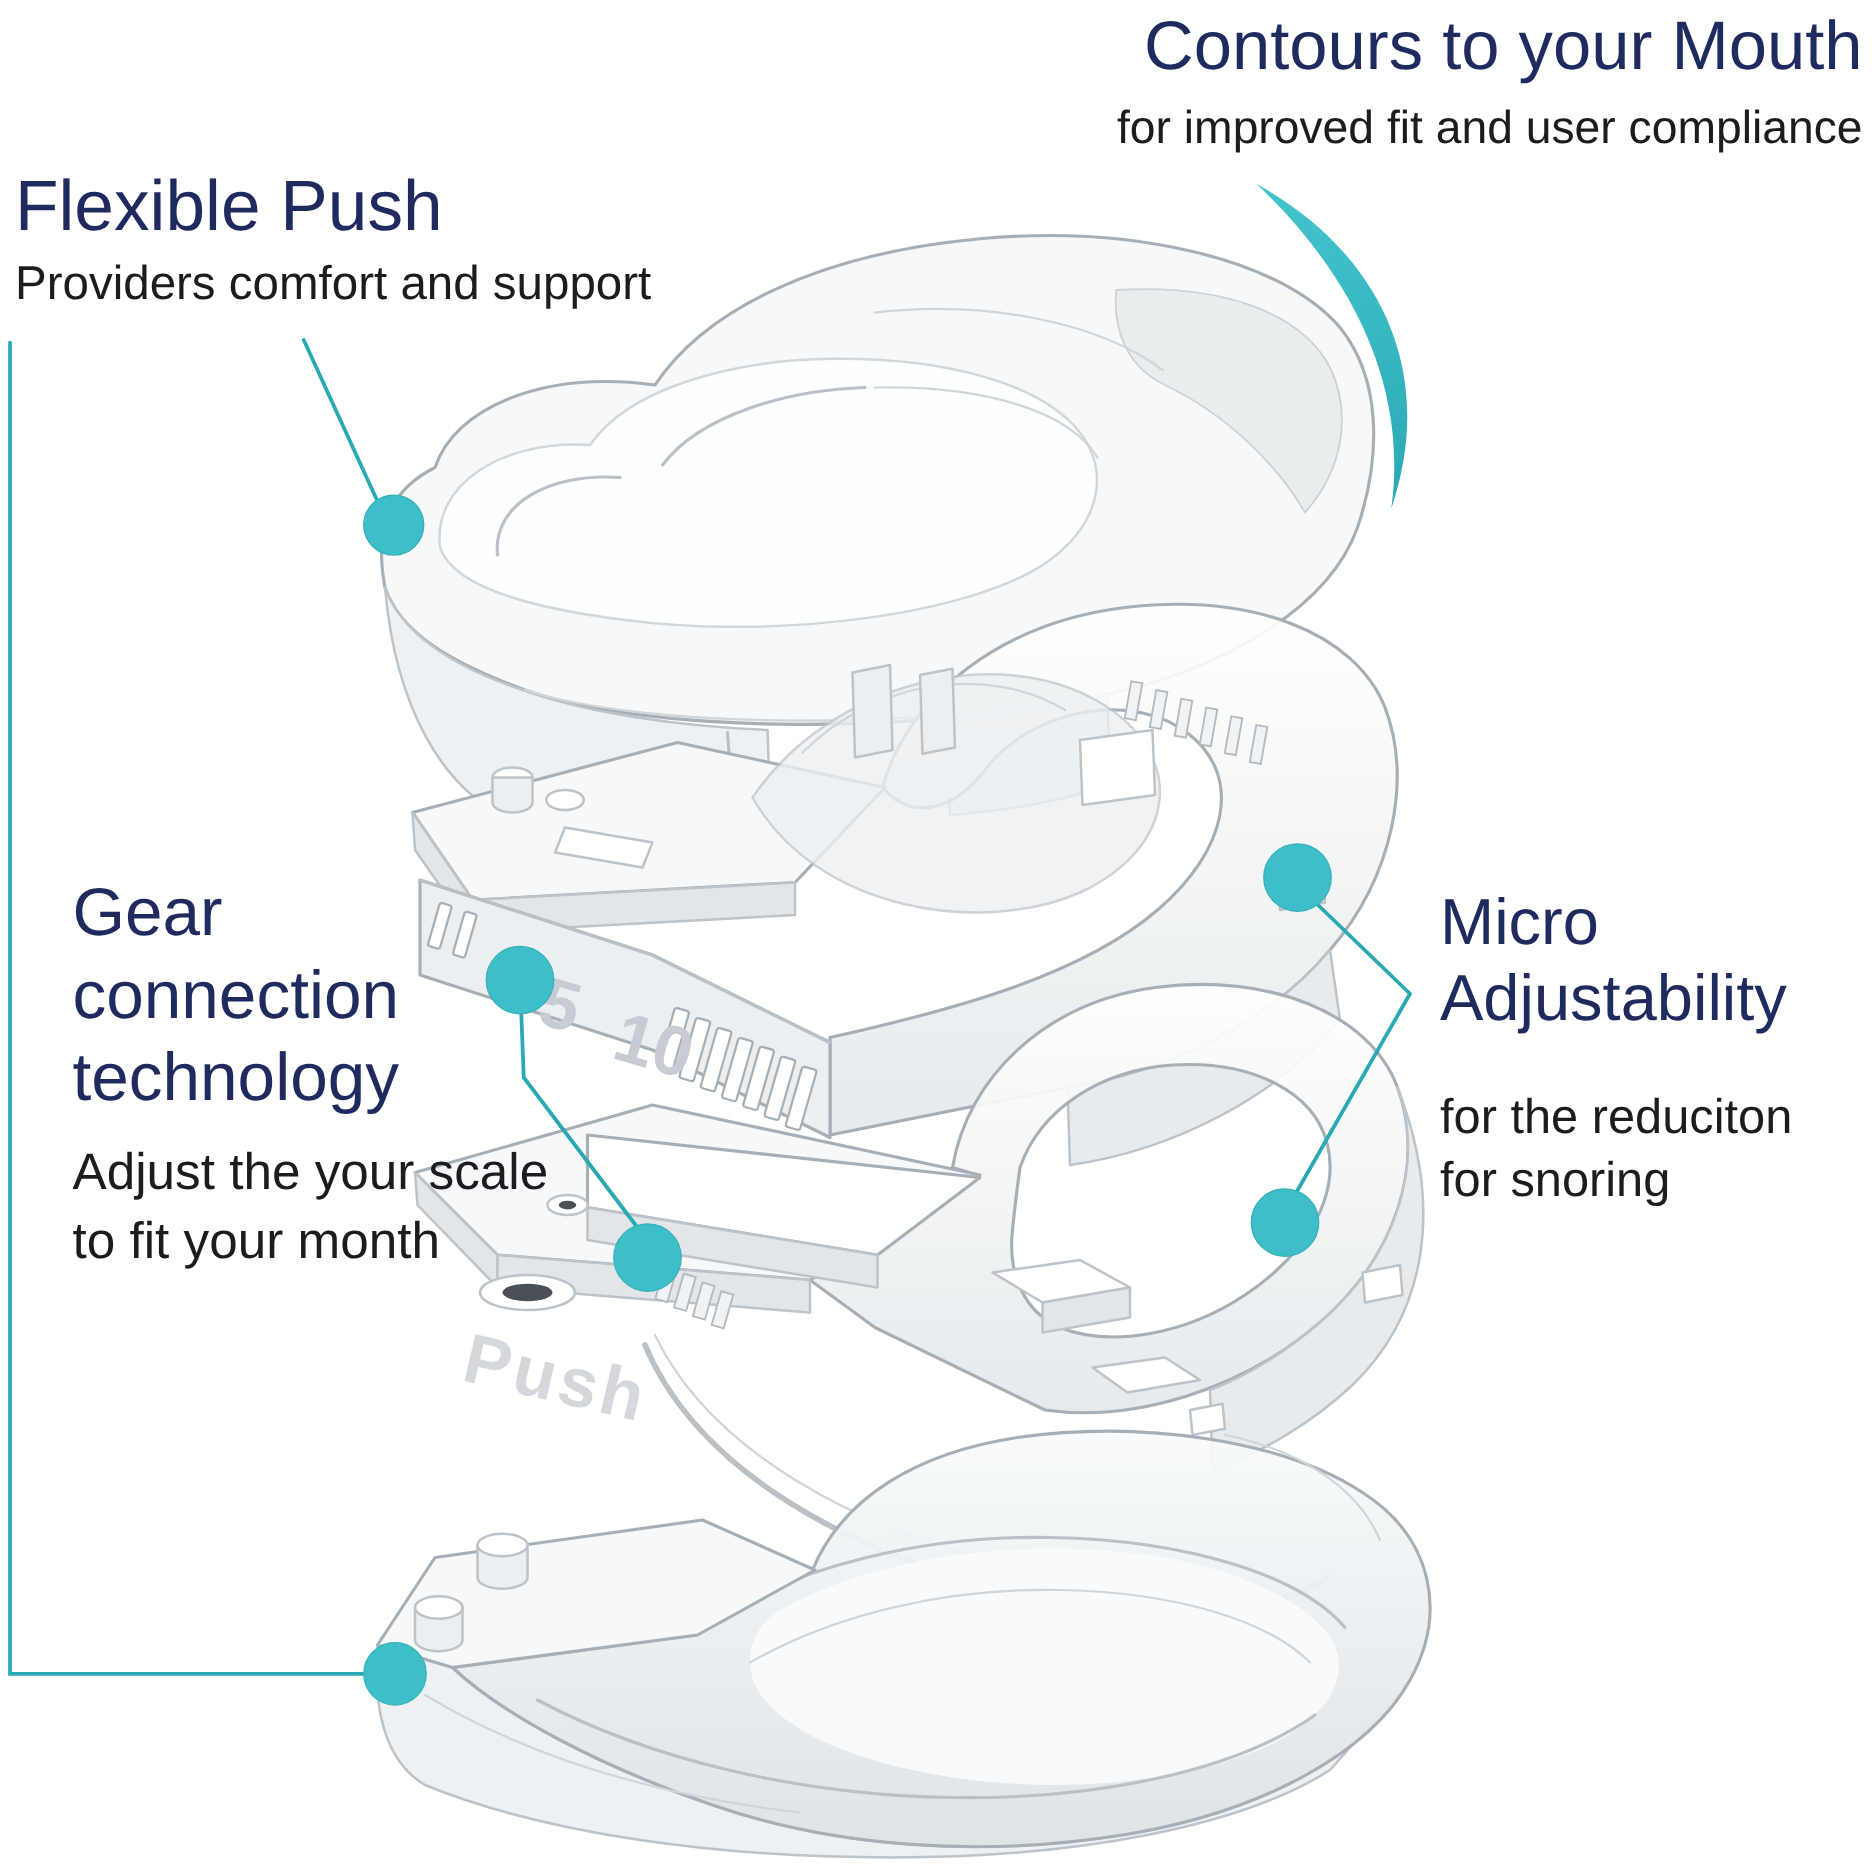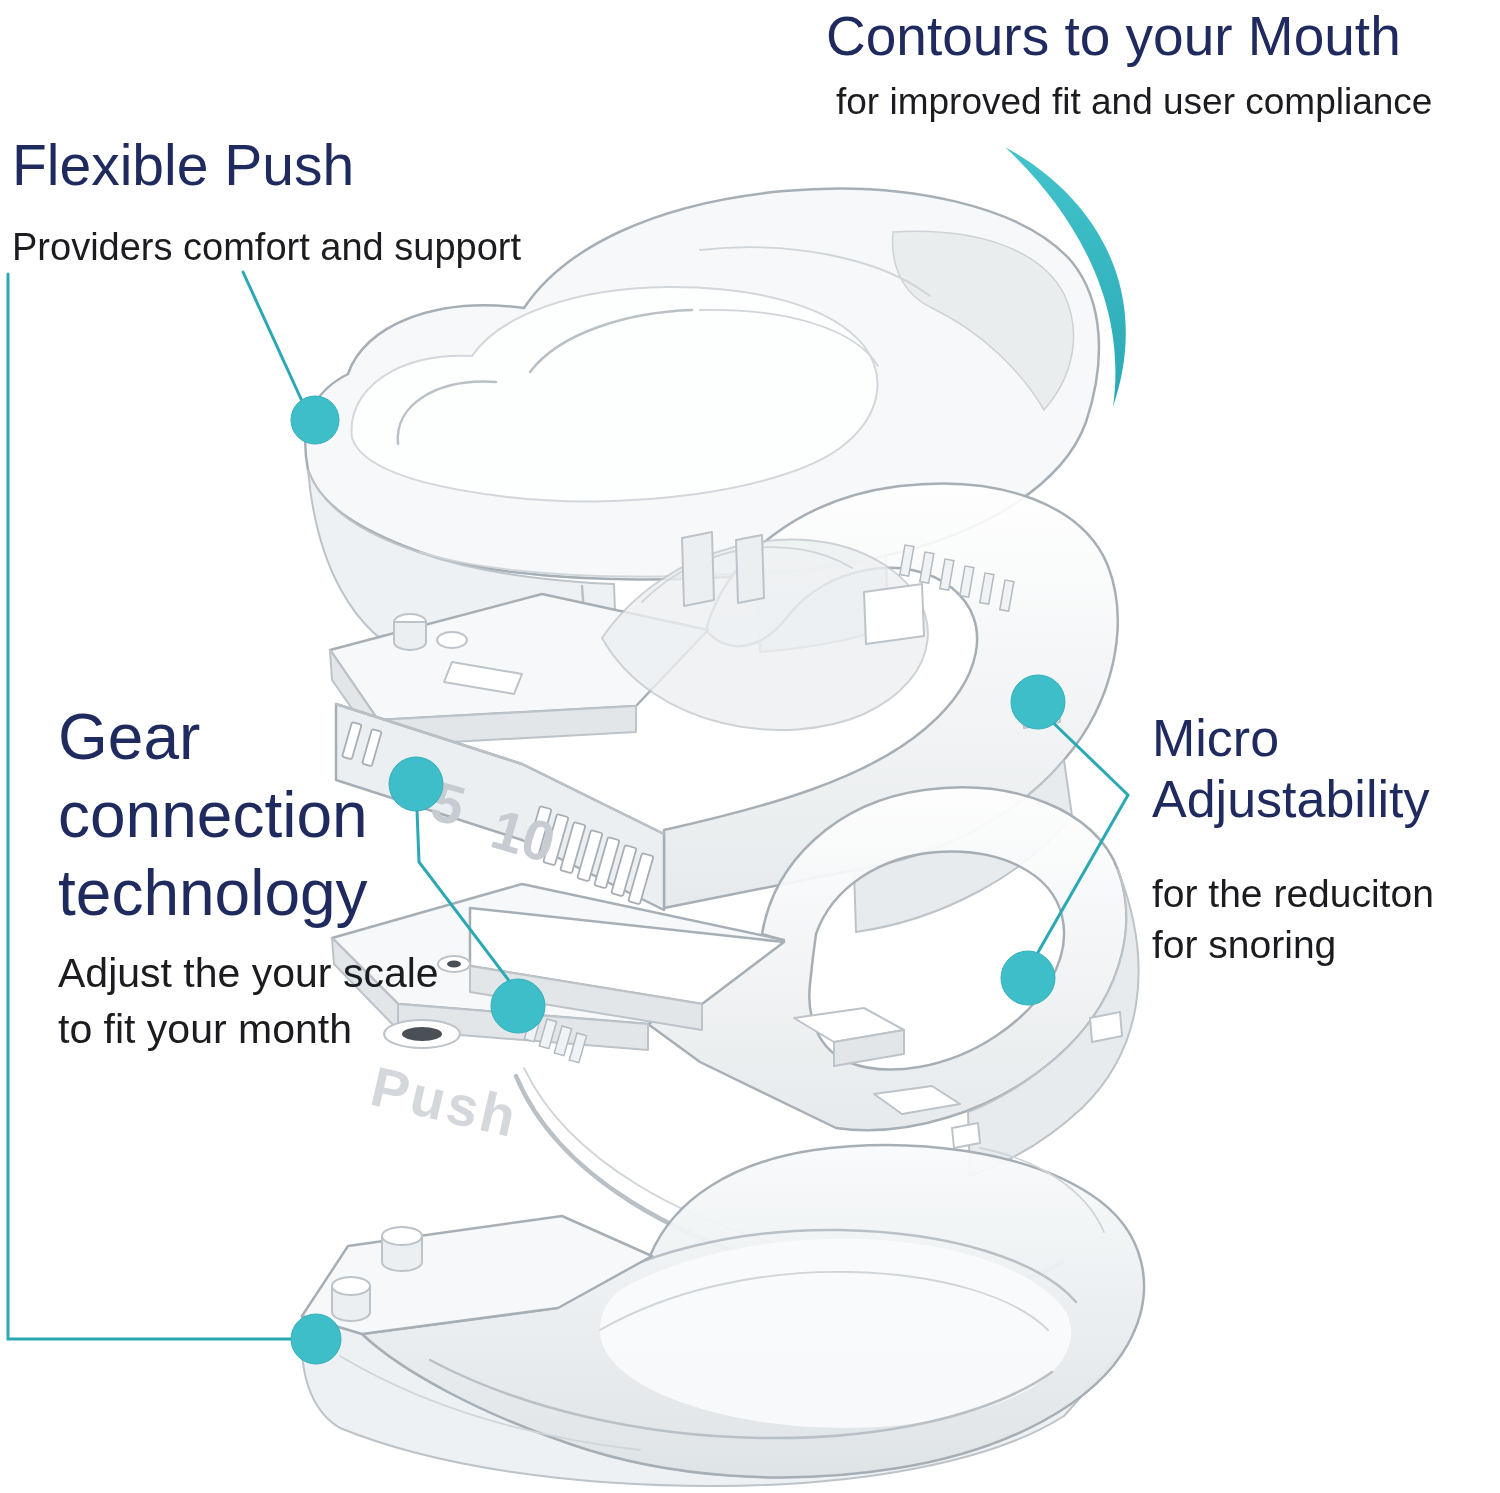--- a/index.html
+++ b/index.html
@@ -4,30 +4,30 @@
 <style>
   html,body{margin:0;padding:0;}
   body{
     width:1500px;height:1493px;position:relative;overflow:hidden;background:#ffffff;
     font-family:"Liberation Sans","DejaVu Sans",sans-serif;
   }
   .callout{position:absolute;}
   .c-title{color:#1f2a5e;font-weight:400;letter-spacing:0;}
   .c-sub{color:#1b1c1f;font-weight:400;}
   
-  .contours{left:826px;top:6px;width:664px;}
+  .contours{left:826px;top:6px;width:664px;text-align:right;}
   .contours .c-title{font-size:55px;line-height:1.12;}
   .contours .c-sub{font-size:37px;line-height:1.2;margin-top:12px;padding-left:10px;}
   
   .flexible{left:12px;top:134px;width:600px;}
   .flexible .c-title{font-size:57px;line-height:1.1;}
-  .flexible .c-sub{font-size:38px;line-height:1.2;margin-top:28px;padding-left:0;}
+  .flexible .c-sub{font-size:38px;line-height:1.2;margin-top:8px;padding-left:0;}
   
   .gear{left:58px;top:698px;width:440px;}
-  .gear .c-title{font-size:64px;line-height:1.22;width:360px;}
+  .gear .c-title{font-size:54px;line-height:1.22;width:360px;}
   .gear .c-sub{font-size:41px;line-height:1.35;margin-top:14px;width:424px;}
   
   .micro{left:1152px;top:708px;width:356px;}
   .micro .c-title{font-size:52px;line-height:1.18;width:352px;}
   .micro .c-sub{font-size:39px;line-height:1.32;margin-top:37px;width:330px;}
 
   svg .pl{stroke:#a7afb6;stroke-width:2.5;stroke-linejoin:round;}
   svg .pl2{stroke:#bcc3c9;stroke-width:2;stroke-linejoin:round;}
   svg .seam{fill:none;stroke:#b9c0c6;stroke-width:2.5;stroke-linecap:round;}
   svg .seam2{fill:none;stroke:#cfd5d9;stroke-width:1.8;stroke-linecap:round;}

